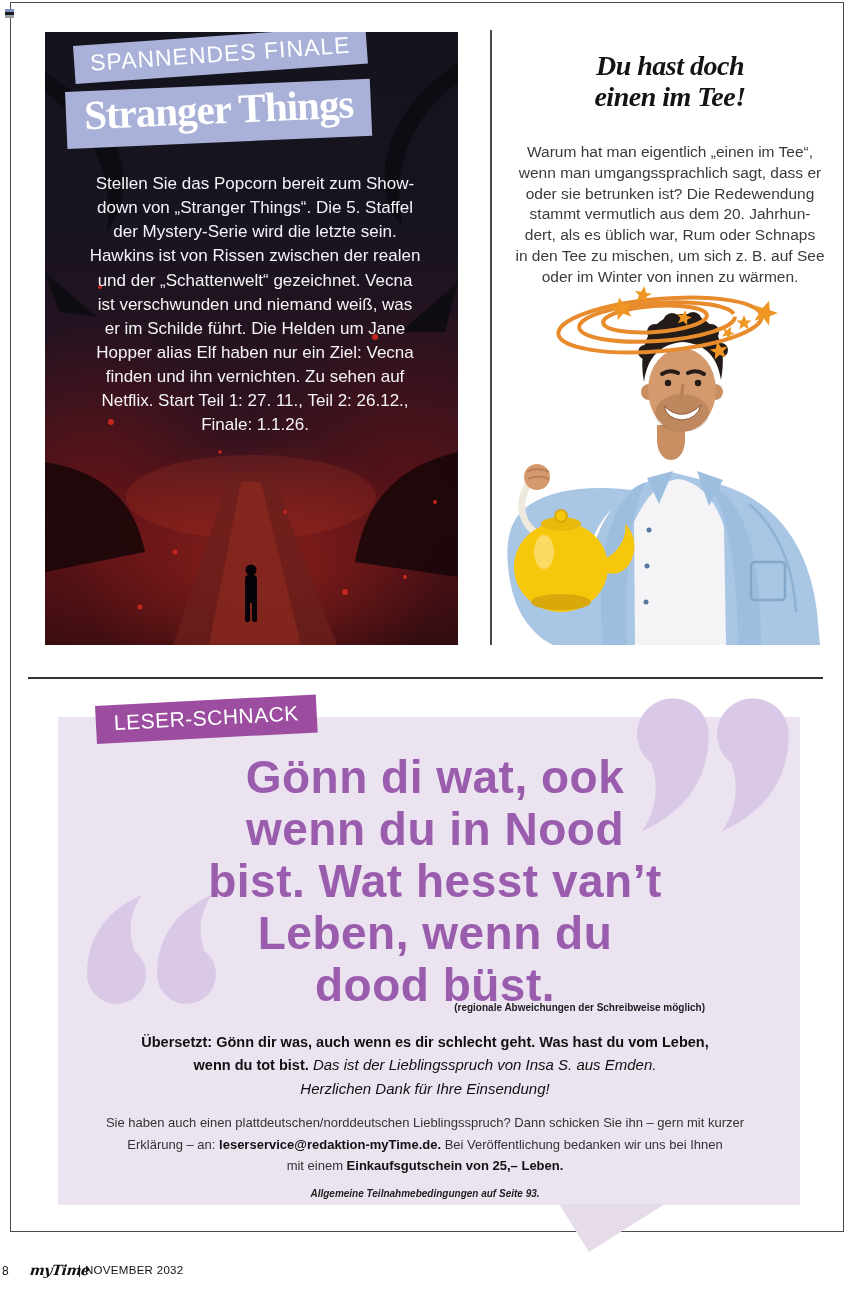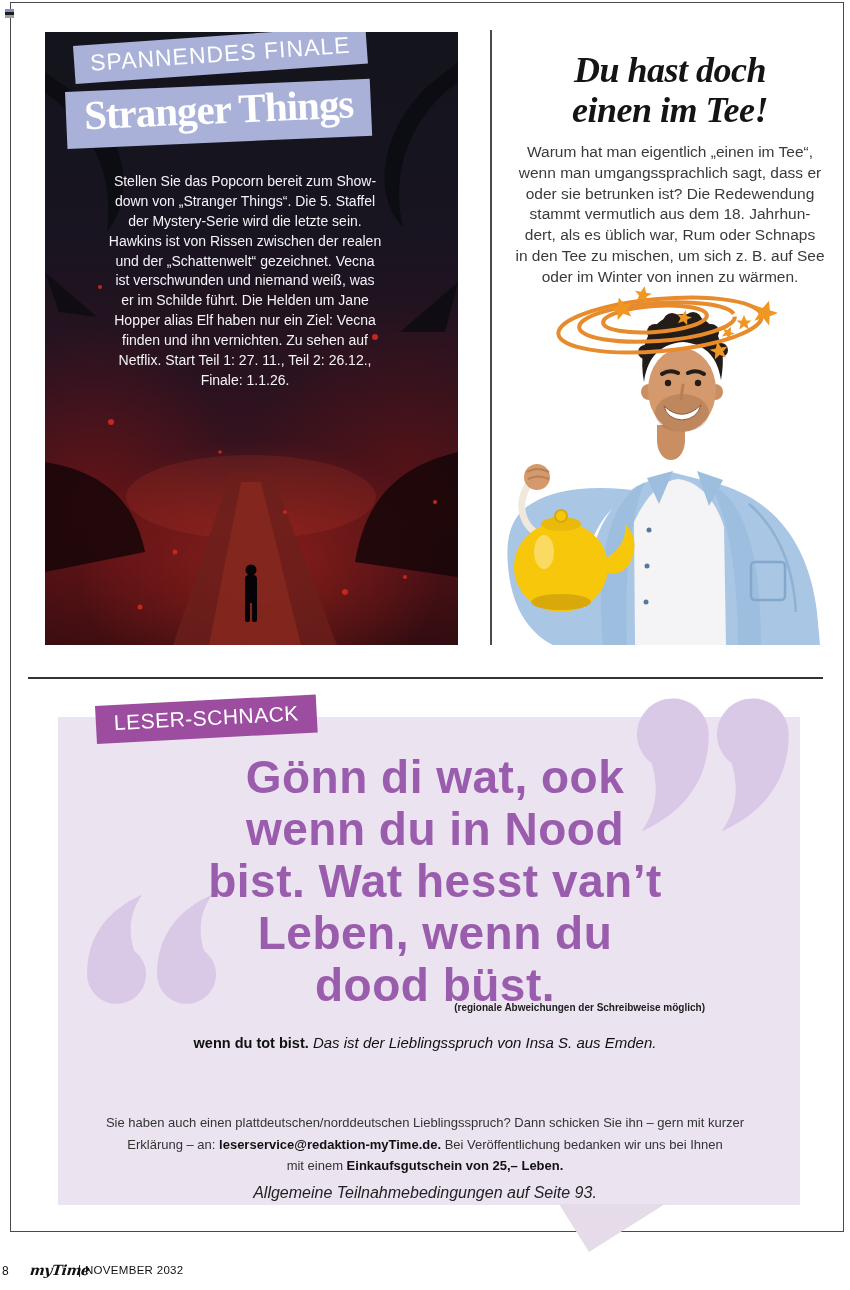--- a/index.html
+++ b/index.html
@@ -20,28 +20,28 @@
       radial-gradient(ellipse 200px 260px at 12% 78%, rgba(145,22,18,.45), transparent 72%),
       radial-gradient(ellipse 220px 240px at 88% 72%, rgba(120,18,16,.40), transparent 72%),
       linear-gradient(180deg,#14141d 0%,#181420 32%,#2b1220 58%,#45121a 80%,#320c10 100%);}
   .poster-art{left:0;top:0;width:413px;height:613px;}
   .kicker{left:28px;top:14px;background:#a9b1d9;color:#fff;padding:5px 16px 6px;
           transform:rotate(-4deg);transform-origin:left top;font-size:23px;letter-spacing:1px;}
   .st-title{left:20px;top:60px;background:#a9b1d9;padding:0 18px 9px;transform:rotate(-2.5deg);
             transform-origin:left top;}
   .st-title span{font-family:"Liberation Serif",serif;font-weight:700;font-size:41px;color:#fff;
                  letter-spacing:-1px;}
-  .poster-body{left:24px;top:140px;width:352px;color:#f4f3f6;font-size:14px;line-height:1.42;
+  .poster-body{left:34px;top:140px;width:352px;color:#f4f3f6;font-size:17px;line-height:1.42;
                text-align:center;}
 
   
   .colrule{left:490px;top:30px;width:2px;height:615px;background:#4a4a4a;}
   .tee-title{left:503px;top:50px;width:334px;text-align:center;color:#141414;
              font-family:"Liberation Serif",serif;font-style:italic;font-weight:700;
-             font-size:36px;line-height:1.12;letter-spacing:-0.5px;}
+             font-size:28px;line-height:1.12;letter-spacing:-0.5px;}
   .tee-body{left:497px;top:142px;width:346px;text-align:center;color:#3a3a3a;
             font-size:15.5px;line-height:1.34;}
   .man{left:497px;top:280px;width:348px;height:365px;}
 
   
   .divider{left:28px;top:677px;width:795px;height:2px;background:#333;}
   .panel{left:58px;top:717px;width:742px;height:488px;background:#ece3f0;}
   .tail{left:559px;top:1204px;width:106px;height:50px;}
   .badge{left:95px;top:706px;background:#9c4da0;color:#fff;font-size:21px;padding:6px 18px 8px;
          transform:rotate(-3deg);transform-origin:left top;letter-spacing:.5px;}
@@ -51,21 +51,21 @@
   .bigquote{left:105px;top:752px;width:660px;text-align:center;color:#9a5dad;font-weight:700;
             font-size:46px;line-height:1.13;letter-spacing:.5px;}
   .qnote{right:145px;top:1002px;width:320px;text-align:right;color:#1c1c1c;font-size:10px;
          font-weight:700;}
   .uebersetzt{left:85px;top:1031px;width:680px;text-align:center;color:#101010;
               font-size:14.5px;line-height:1.55;font-weight:700;}
   .uebersetzt .it{font-weight:400;font-style:italic;font-size:15px;}
   .contact{left:75px;top:1112px;width:700px;text-align:center;color:#333;font-size:13px;
            line-height:1.66;}
   .contact b{color:#111;}
-  .terms{margin-top:3px;font-size:16px;font-weight:400;font-style:italic;color:#222;}
+  .terms{margin-top:9px;font-size:10px;font-weight:700;font-style:italic;color:#222;}
 
   
   .footer{left:0;top:1262px;width:400px;height:20px;color:#111;}
   .pagenum{position:absolute;left:2px;top:2px;font-size:12px;}
   .logo{position:absolute;left:30px;top:0px;font-family:"DejaVu Serif",serif;font-style:italic;
         font-weight:700;font-size:14px;letter-spacing:-0.5px;transform:skewX(-6deg);}
   .issue{position:absolute;left:85px;top:2px;font-size:11.5px;letter-spacing:.3px;}
   .fsep{position:absolute;left:78px;top:1px;font-size:12px;font-weight:300;}
 </style>
 </head>
@@ -129,21 +129,21 @@
 Finale: 1.1.26.</div>
   </div>
 
   <div class="abs colrule"></div>
 
   <div class="abs tee-title prelines">Du hast doch
 einen im Tee!</div>
   <div class="abs tee-body prelines">Warum hat man eigentlich „einen im Tee“,
 wenn man umgangssprachlich sagt, dass er
 oder sie betrunken ist? Die Redewendung
-stammt vermutlich aus dem 18. Jahrhun-
+stammt vermutlich aus dem 20. Jahrhun-
 dert, als es üblich war, Rum oder Schnaps
 in den Tee zu mischen, um sich z. B. auf See
 oder im Winter von innen zu wärmen.</div>
 
   <svg class="abs man" viewBox="0 0 348 365">
     <defs>
       <path id="star" d="M0,-10 L2.9,-3.1 L9.5,-3.1 L4.2,1.2 L5.9,8.1 L0,4 L-5.9,8.1 L-4.2,1.2 L-9.5,-3.1 L-2.9,-3.1 Z"></path>
     </defs>
 
     <path d="M150,212 C100,204 58,208 34,224 C16,235 8,254 11,286 C14,324 30,352 56,365 L100,365 C82,330 82,292 96,258 C108,230 126,216 150,212 Z" fill="#a9c6e4"></path>
@@ -242,21 +242,23 @@
 
   <div class="abs bigquote prelines">Gönn di wat, ook
 wenn du in Nood
 bist. Wat hesst van’t
 Leben, wenn du
 dood büst.</div>
 
   <div class="abs qnote">(regionale Abweichungen der Schreibweise möglich)</div>
 
   <div class="abs uebersetzt">
+    <div>Übersetzt: Gönn dir was, auch wenn es dir schlecht geht. Was hast du vom Leben,</div>
     <div><span>wenn du tot bist.</span><span class="it"> Das ist der Lieblingsspruch von Insa S. aus Emden.</span></div>
+    <div class="it">Herzlichen Dank für Ihre Einsendung!</div>
   </div>
 
   <div class="abs contact">
     <div>Sie haben auch einen plattdeutschen/norddeutschen Lieblingsspruch? Dann schicken Sie ihn – gern mit kurzer</div>
     <div><span>Erklärung – an: </span><b>leserservice@redaktion-myTime.de.</b><span> Bei Veröffentlichung bedanken wir uns bei Ihnen</span></div>
     <div><span>mit einem </span><b>Einkaufsgutschein von 25,– Leben.</b></div>
     <div class="terms">Allgemeine Teilnahmebedingungen auf Seite 93.</div>
   </div>
 
   <div class="abs footer">

